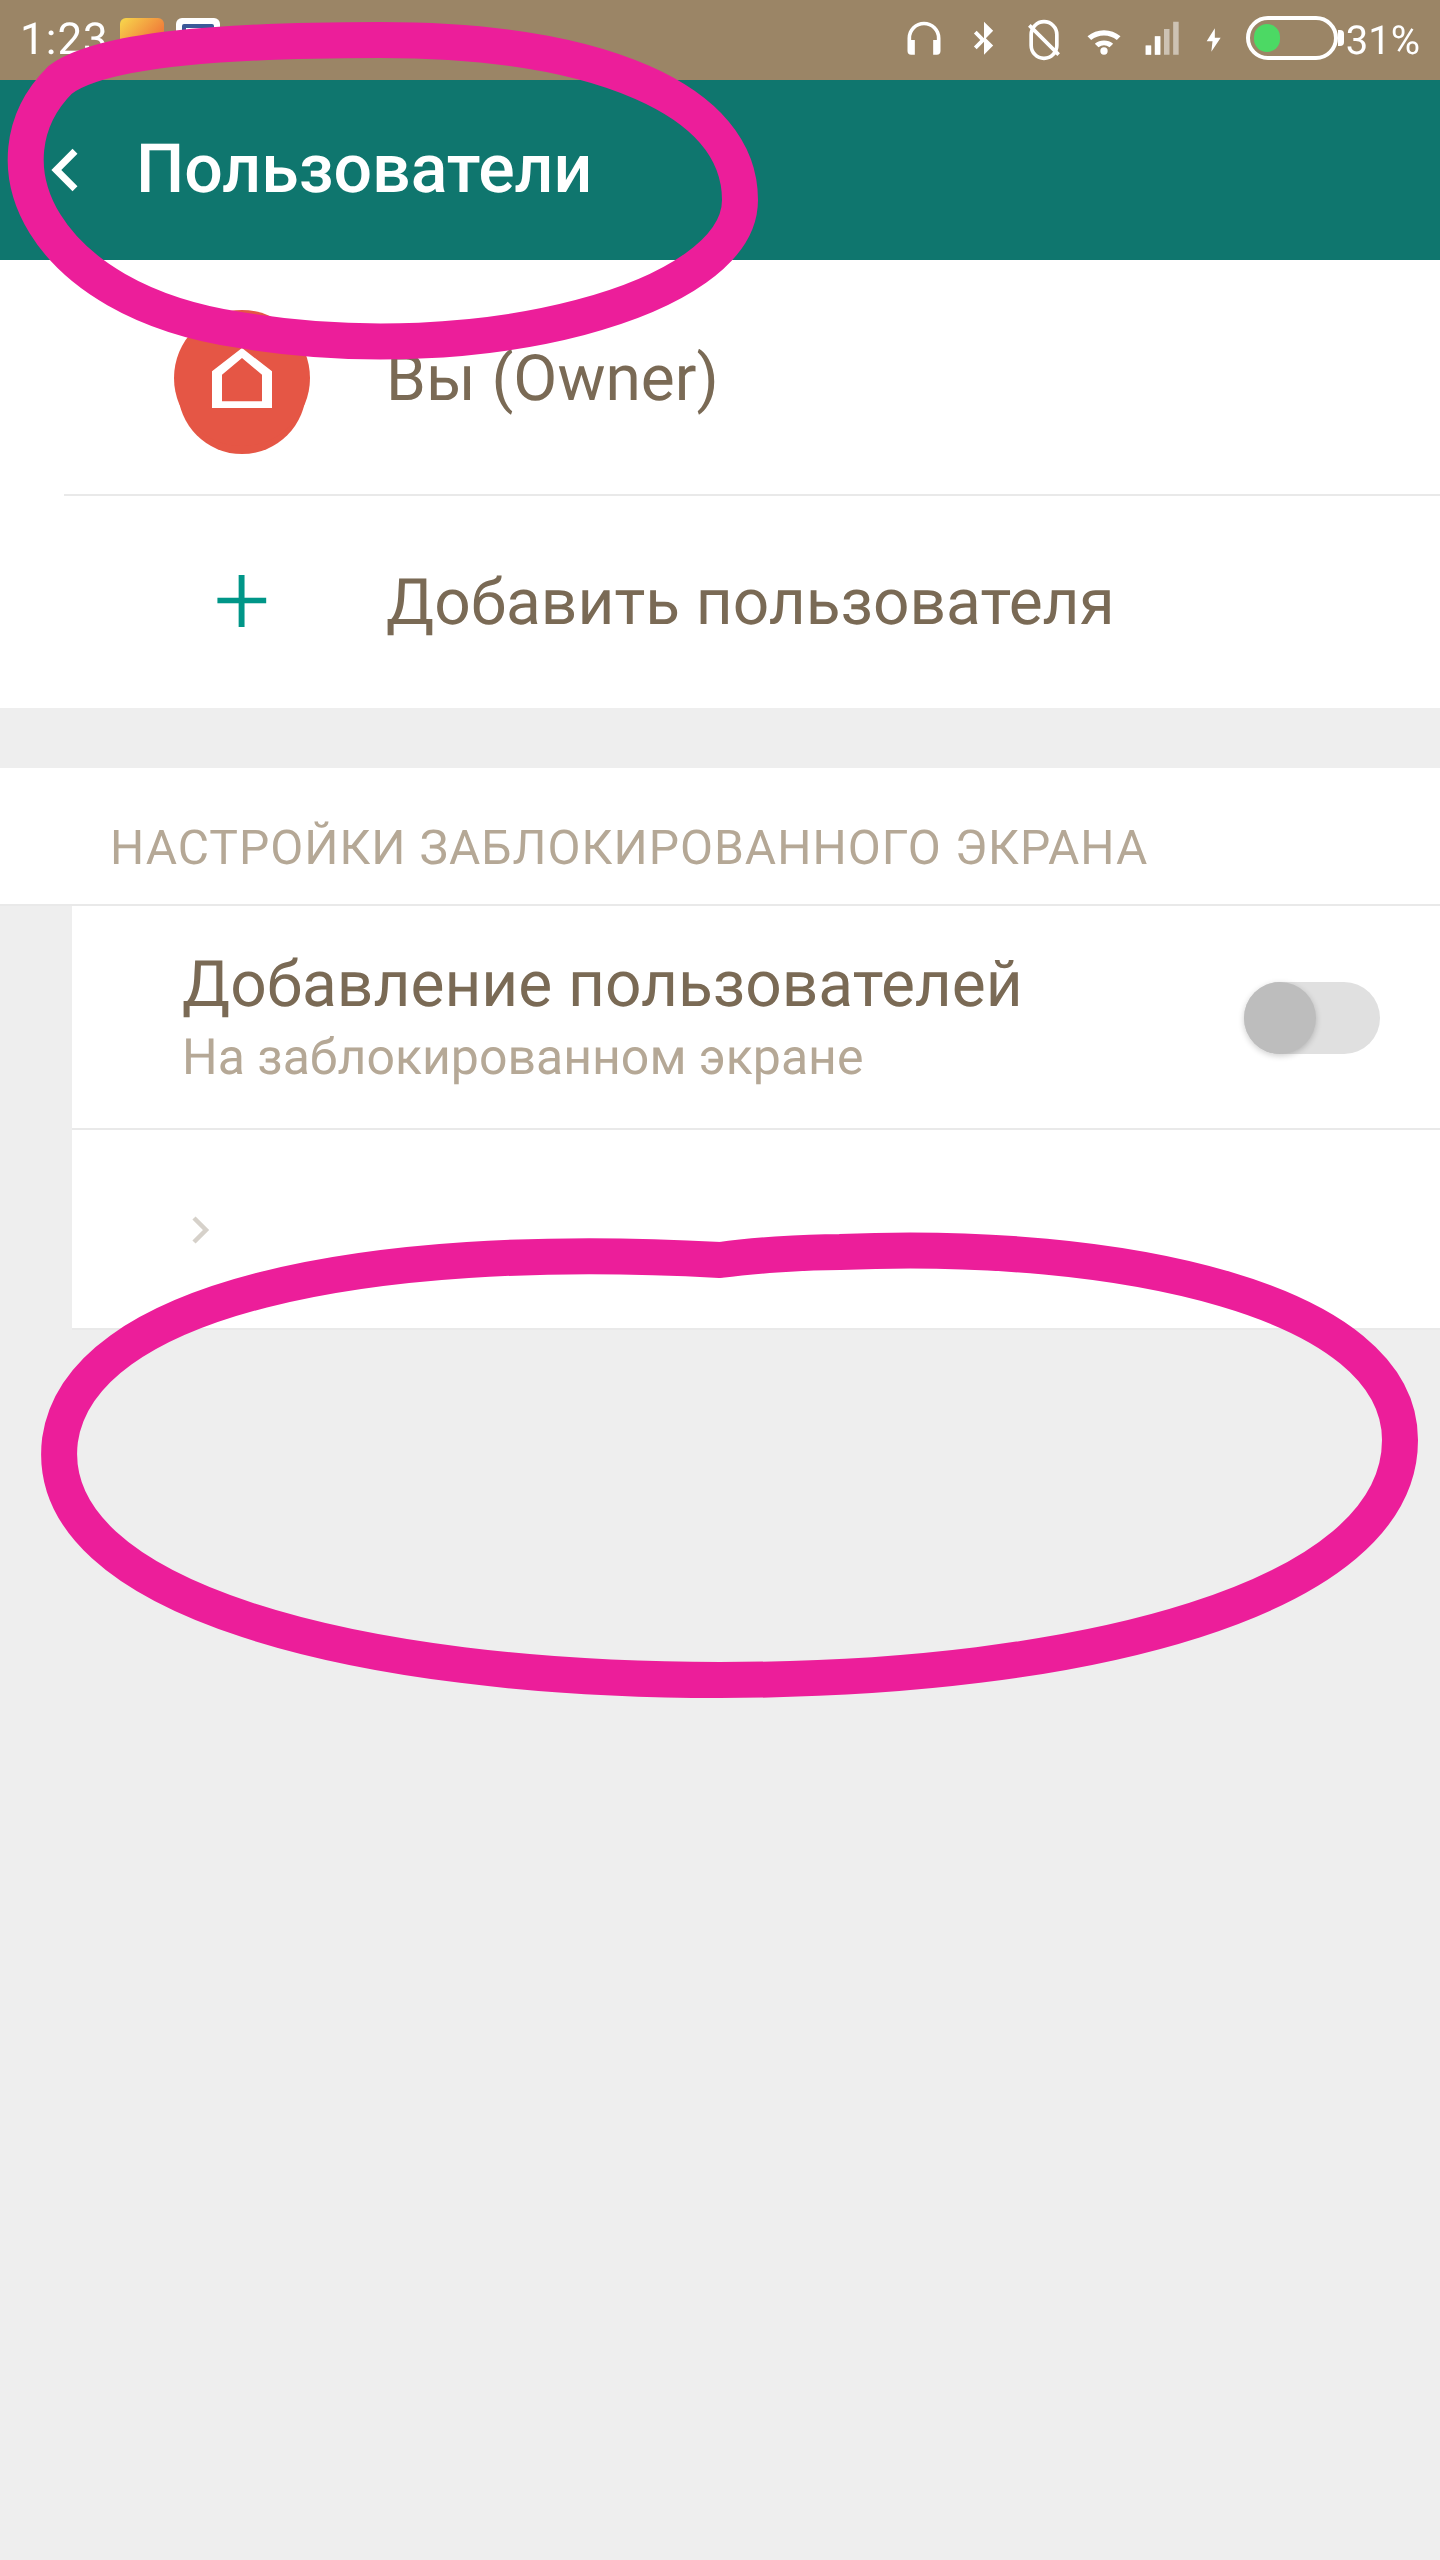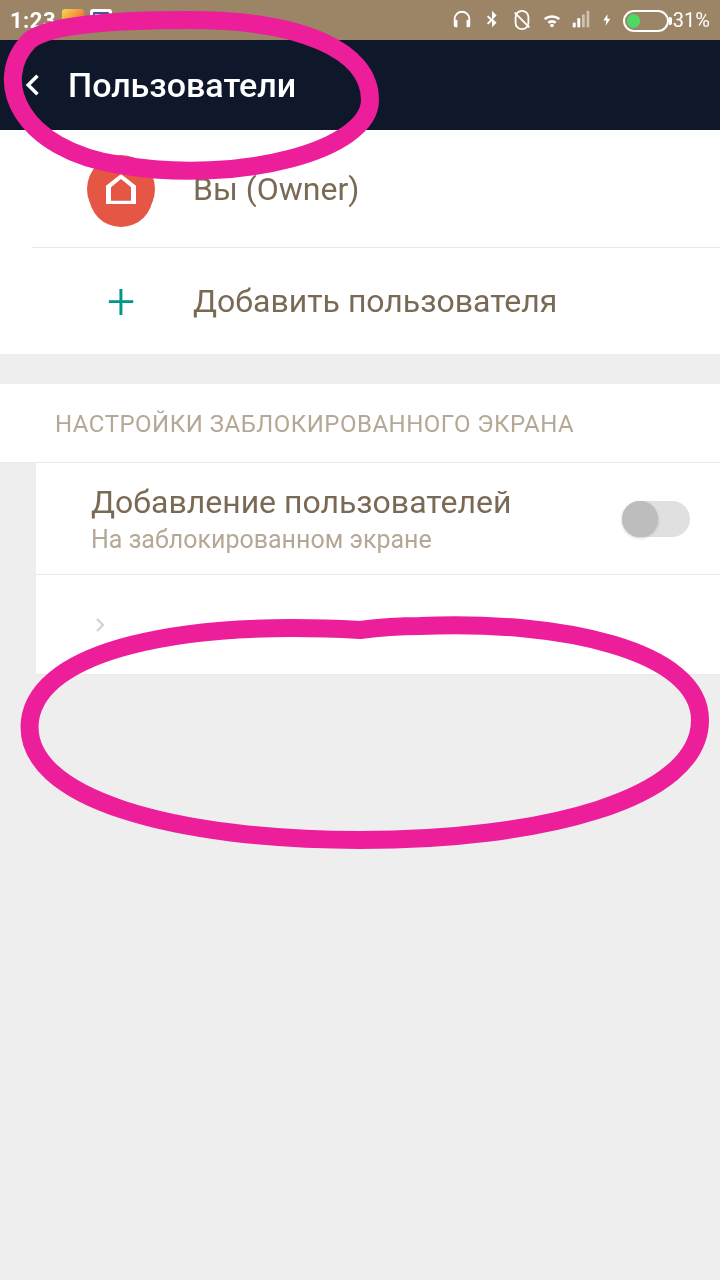--- a/index.html
+++ b/index.html
@@ -11,36 +11,36 @@
     background: #9b8566;
     display: flex;
     align-items: center;
     justify-content: space-between;
     padding: 0 10px;
     color: #fff;
     font-size: 22px;
   }
   .status-left { display: flex; align-items: center; gap: 6px; }
   .status-right { display: flex; align-items: center; gap: 8px; }
-  .status-time { font-weight: 700; letter-spacing: 0.5px; }
+  .status-time { font-weight: 400; letter-spacing: 0.5px; }
   .sb-icon { width: 22px; height: 22px; fill: #fff; }
   .notif-square { width: 22px; height: 22px; border-radius: 3px; display:flex; align-items:center; justify-content:center; font-size:12px;}
   .notif-red { background: linear-gradient(135deg,#f7d94c,#ed462f); }
   .notif-blue { background:#fff; position:relative; }
   .notif-blue::after{content:"";position:absolute;inset:3px;border:2px solid #3b5998;border-radius:1px;}
-  .battery { display: flex; align-items: flex-end; gap: 4px; }
+  .battery { display: flex; align-items: flex-start; gap: 4px; }
   .battery-shell { width: 46px; height: 22px; border: 2px solid #fff; border-radius: 12px; position: relative; display:flex; align-items:center; }
   .battery-shell::after { content:""; position:absolute; right:-5px; top:5px; width:3px; height:8px; background:#fff; border-radius:0 2px 2px 0;}
   .battery-fill { height: 14px; background: #4cd964; border-radius: 8px; margin-left: 2px; width: 30%; }
   .battery-pct { font-size: 20px; }
 
   
   .header {
     height: 90px;
-    background: #0f172a;
+    background: #0f766e;
     display: flex;
     align-items: center;
     padding: 0 20px;
     gap: 20px;
   }
   .back-arrow { width: 28px; height: 28px; fill: none; stroke: #fff; stroke-width: 3; }
   .header-title { color: #fff; font-size: 34px; font-weight: 500; }
 
   
   .section { background: #fff; }
@@ -59,21 +59,21 @@
   .avatar.owner { background:#e55645; position:relative; box-shadow: 0 6px 0 -2px #e55645; }
   .avatar.guest { background:#c7c7c7; }
   .row .label { flex: 1; }
   .gear-icon { width: 40px; height: 40px; fill:#009688; }
   .plus-icon { width: 68px; text-align:center; margin-right: 38px; font-size: 50px; color:#009688; font-weight:300; line-height:0; }
   .add-row { min-height: 106px; }
 
   .gap { height: 30px; }
 
   .section-header {
-    padding: 26px 30px 24px 55px;
+    padding: 26px 30px 14px 55px;
     color: #b5a896;
     font-size: 24px;
     letter-spacing: 0.5px;
     border-bottom: 1px solid #e9e9e9;
     background:#fff;
   }
 
   .row2 {
     display:flex; align-items:center;
     padding: 20px 30px 20px 55px;

